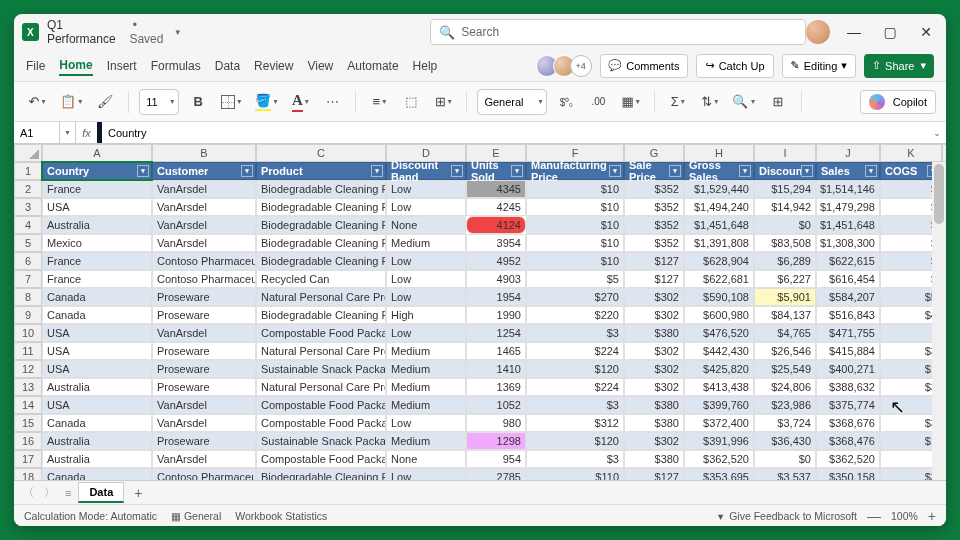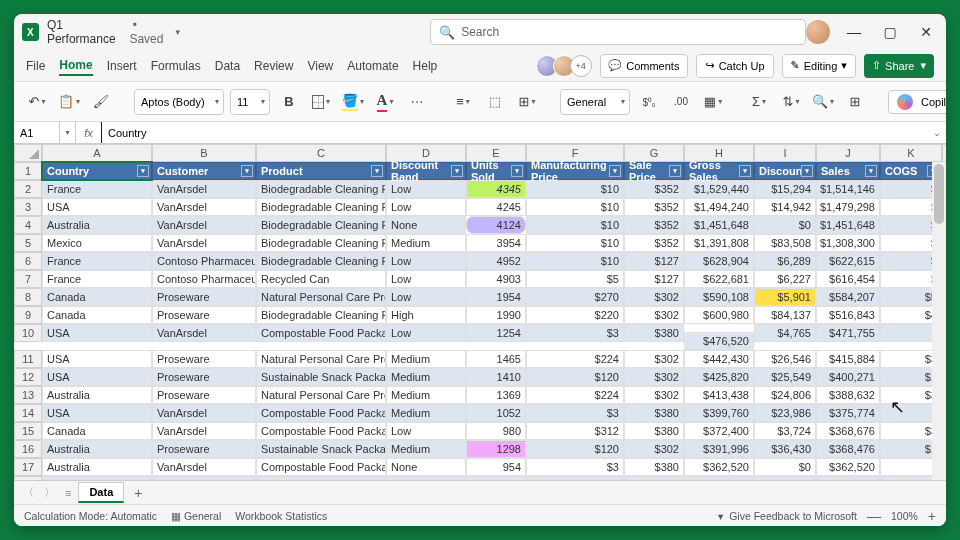--- a/index.html
+++ b/index.html
@@ -42,21 +42,21 @@
 .letter-icon { font-family: serif; font-weight: bold; font-size: 15px; }
 .underline-red { border-bottom: 2.5px solid #d13438; padding-bottom: 1px; }
 .underline-yellow { border-bottom: 2.5px solid #ffeb3b; padding-bottom: 1px; }
 .borders-icon { width: 14px; height: 14px; border: 1px solid #666; position: relative; }
 .borders-icon::before { content: ''; position: absolute; left: 50%; top: 0; bottom: 0; border-left: 1px dotted #aaa; }
 .borders-icon::after { content: ''; position: absolute; top: 50%; left: 0; right: 0; border-top: 1px dotted #aaa; }
 
 .formula-bar { height: 22px; display: flex; align-items: center; border-bottom: 1px solid #ccc; background: white; font-size: 11px; }
 .name-box { width: 46px; padding: 0 6px; border-right: 1px solid #ccc; height: 100%; display: flex; align-items: center; }
 .fb-drop { width: 16px; text-align: center; color: #666; font-size: 8px; border-right: 1px solid #ccc; height: 100%; display: flex; align-items: center; justify-content: center; }
-.fx-label { width: 26px; text-align: center; font-style: italic; color: #666; border-right: 1px solid #0f172a; height: 100%; display: flex; align-items: center; justify-content: center; font-size: 11px; }
+.fx-label { width: 26px; text-align: center; font-style: italic; color: #666; border-right: 5px solid #0f172a; height: 100%; display: flex; align-items: center; justify-content: center; font-size: 11px; }
 .formula-input { flex: 1; padding: 0 6px; }
 .fb-expand { width: 18px; text-align: center; color: #666; font-size: 9px; }
 
 .grid-container { flex: 1; position: relative; overflow: hidden; background: white; }
 .grid { display: grid; grid-template-columns: 28px 110px 104px 130px 80px 60px 98px 60px 70px 62px 64px 62px 14px; font-size: 11px; color: #333; }
 .colhdr, .rowhdr, .corner { background: #f0f0f0; border: 0.5px solid #d0d0d0; display: flex; align-items: center; justify-content: center; height: 18px; color: #555; font-size: 11px; }
 .corner { background: #f0f0f0; position: relative; }
 .corner::after { content: ''; position: absolute; right: 2px; bottom: 2px; border: 5px solid transparent; border-right-color: #aaa; border-bottom-color: #aaa; }
 .thdr { background: #4472a8; color: white; font-size: 11px; height: 18px; display: flex; align-items: center; padding: 0 4px; border: 0.5px solid #3a5f8f; position: relative; font-weight: 600; }
 .thdr .filter { position: absolute; right: 2px; width: 12px; height: 12px; background: #4472a8; border: 1px solid rgba(255,255,255,0.5); display: flex; align-items: center; justify-content: center; font-size: 7px; }
@@ -132,23 +132,20 @@
           <span class="chev">▾</span>
         </div>
     </div>
   </div>
 
   <div class="ribbon">
     <button class="rbtn">↶<span class="drop">▾</span></button>
     <button class="rbtn">📋<span class="drop">▾</span></button>
     <button class="rbtn">🖌</button>
     <div class="rsep"></div>
-    <div class="font-select">
-        <span>Aptos (Body)</span>
-      </div>
     <div class="font-select font-size">
         <span>11</span>
       </div>
     <button class="rbtn">
         <b>B</b>
       </button>
     <button class="rbtn">
         <span class="borders-icon"></span>
         <span class="drop">▾</span>
       </button>
@@ -251,21 +248,21 @@
         <div class="thdr">
           <div class="" style="overflow: hidden;">COGS</div>
           <div class="filter">▾</div>
         </div>
         <div class="thdr"></div>
         <div class="rowhdr">2</div>
         <div class="cell even" style="background: rgb(221, 230, 240);">France</div>
         <div class="cell even" style="background: rgb(221, 230, 240);">VanArsdel</div>
         <div class="cell even" style="background: rgb(221, 230, 240);">Biodegradable Cleaning Products</div>
         <div class="cell even" style="background: rgb(221, 230, 240);">Low</div>
-        <div class="cell num even" style="background: #bef264; font-style: italic;">4345</div>
+        <div class="cell num even" style="background: #a3a3a3;">4345</div>
         <div class="cell num even" style="background: rgb(221, 230, 240);">$10</div>
         <div class="cell num even" style="background: rgb(221, 230, 240);">$352</div>
         <div class="cell num even" style="background: rgb(221, 230, 240);">$1,529,440</div>
         <div class="cell num even" style="background: rgb(221, 230, 240);">$15,294</div>
         <div class="cell num even" style="background: rgb(221, 230, 240);">$1,514,146</div>
         <div class="cell num even" style="background: rgb(221, 230, 240);">$</div>
         <div class="cell" style="background: rgb(221, 230, 240);"></div>
         <div class="rowhdr">3</div>
         <div class="cell odd">USA</div>
         <div class="cell odd">VanArsdel</div>
@@ -277,21 +274,21 @@
         <div class="cell num odd">$1,494,240</div>
         <div class="cell num odd">$14,942</div>
         <div class="cell num odd">$1,479,298</div>
         <div class="cell num odd">$</div>
         <div class="cell"></div>
         <div class="rowhdr">4</div>
         <div class="cell even" style="background: rgb(221, 230, 240);">Australia</div>
         <div class="cell even" style="background: rgb(221, 230, 240);">VanArsdel</div>
         <div class="cell even" style="background: rgb(221, 230, 240);">Biodegradable Cleaning Products</div>
         <div class="cell even" style="background: rgb(221, 230, 240);">None</div>
-        <div class="cell num even" style="background: #c4b5fd; border-radius: 7px;">4124</div>
+        <div class="cell num even" style="background: #ef4444; border-radius: 7px;">4124</div>
         <div class="cell num even" style="background: rgb(221, 230, 240);">$10</div>
         <div class="cell num even" style="background: rgb(221, 230, 240);">$352</div>
         <div class="cell num even" style="background: rgb(221, 230, 240);">$1,451,648</div>
         <div class="cell num even" style="background: rgb(221, 230, 240);">$0</div>
         <div class="cell num even" style="background: rgb(221, 230, 240);">$1,451,648</div>
         <div class="cell num even" style="background: rgb(221, 230, 240);">$</div>
         <div class="cell" style="background: rgb(221, 230, 240);"></div>
         <div class="rowhdr">5</div>
         <div class="cell odd">Mexico</div>
         <div class="cell odd">VanArsdel</div>
@@ -333,21 +330,21 @@
         <div class="cell"></div>
         <div class="rowhdr">8</div>
         <div class="cell even" style="background: rgb(221, 230, 240);">Canada</div>
         <div class="cell even" style="background: rgb(221, 230, 240);">Proseware</div>
         <div class="cell even" style="background: rgb(221, 230, 240);">Natural Personal Care Products</div>
         <div class="cell even" style="background: rgb(221, 230, 240);">Low</div>
         <div class="cell num even" style="background: rgb(221, 230, 240);">1954</div>
         <div class="cell num even" style="background: rgb(221, 230, 240);">$270</div>
         <div class="cell num even" style="background: rgb(221, 230, 240);">$302</div>
         <div class="cell num even" style="background: rgb(221, 230, 240);">$590,108</div>
-        <div class="cell num even" style="background: #fde047;">$5,901</div>
+        <div class="cell num even" style="background: #fef9c3;">$5,901</div>
         <div class="cell num even" style="background: rgb(221, 230, 240);">$584,207</div>
         <div class="cell num even" style="background: rgb(221, 230, 240);">$5</div>
         <div class="cell" style="background: rgb(221, 230, 240);"></div>
         <div class="rowhdr">9</div>
         <div class="cell odd">Canada</div>
         <div class="cell odd">Proseware</div>
         <div class="cell odd">Biodegradable Cleaning Products</div>
         <div class="cell odd">High</div>
         <div class="cell num odd">1990</div>
         <div class="cell num odd">$220</div>
@@ -358,21 +355,21 @@
         <div class="cell num odd">$4</div>
         <div class="cell"></div>
         <div class="rowhdr">10</div>
         <div class="cell even" style="background: rgb(221, 230, 240);">USA</div>
         <div class="cell even" style="background: rgb(221, 230, 240);">VanArsdel</div>
         <div class="cell even" style="background: rgb(221, 230, 240);">Compostable Food Packaging</div>
         <div class="cell even" style="background: rgb(221, 230, 240);">Low</div>
         <div class="cell num even" style="background: rgb(221, 230, 240);">1254</div>
         <div class="cell num even" style="background: rgb(221, 230, 240);">$3</div>
         <div class="cell num even" style="background: rgb(221, 230, 240);">$380</div>
-        <div class="cell num even" style="background: rgb(221, 230, 240); margin-top: 8px;">$476,520</div>
+        <div class="cell num even" style="background: rgb(221, 230, 240);">$476,520</div>
         <div class="cell num even" style="background: rgb(221, 230, 240);">$4,765</div>
         <div class="cell num even" style="background: rgb(221, 230, 240);">$471,755</div>
         <div class="cell num even" style="background: rgb(221, 230, 240);"></div>
         <div class="cell" style="background: rgb(221, 230, 240);"></div>
         <div class="rowhdr">11</div>
         <div class="cell odd">USA</div>
         <div class="cell odd">Proseware</div>
         <div class="cell odd">Natural Personal Care Products</div>
         <div class="cell odd">Medium</div>
         <div class="cell num odd">1465</div>

